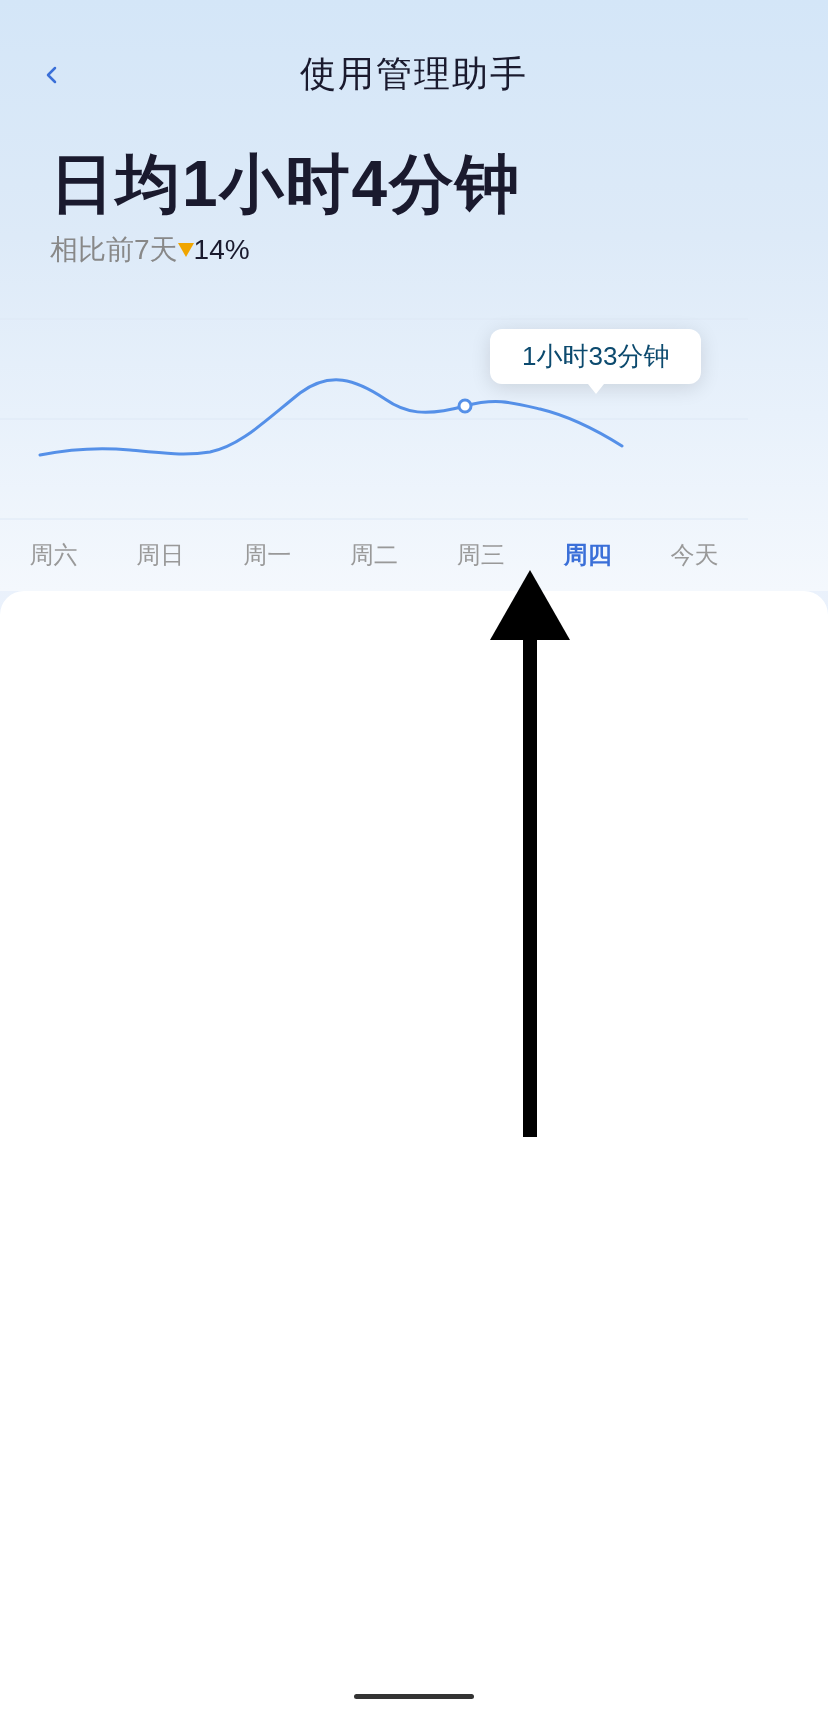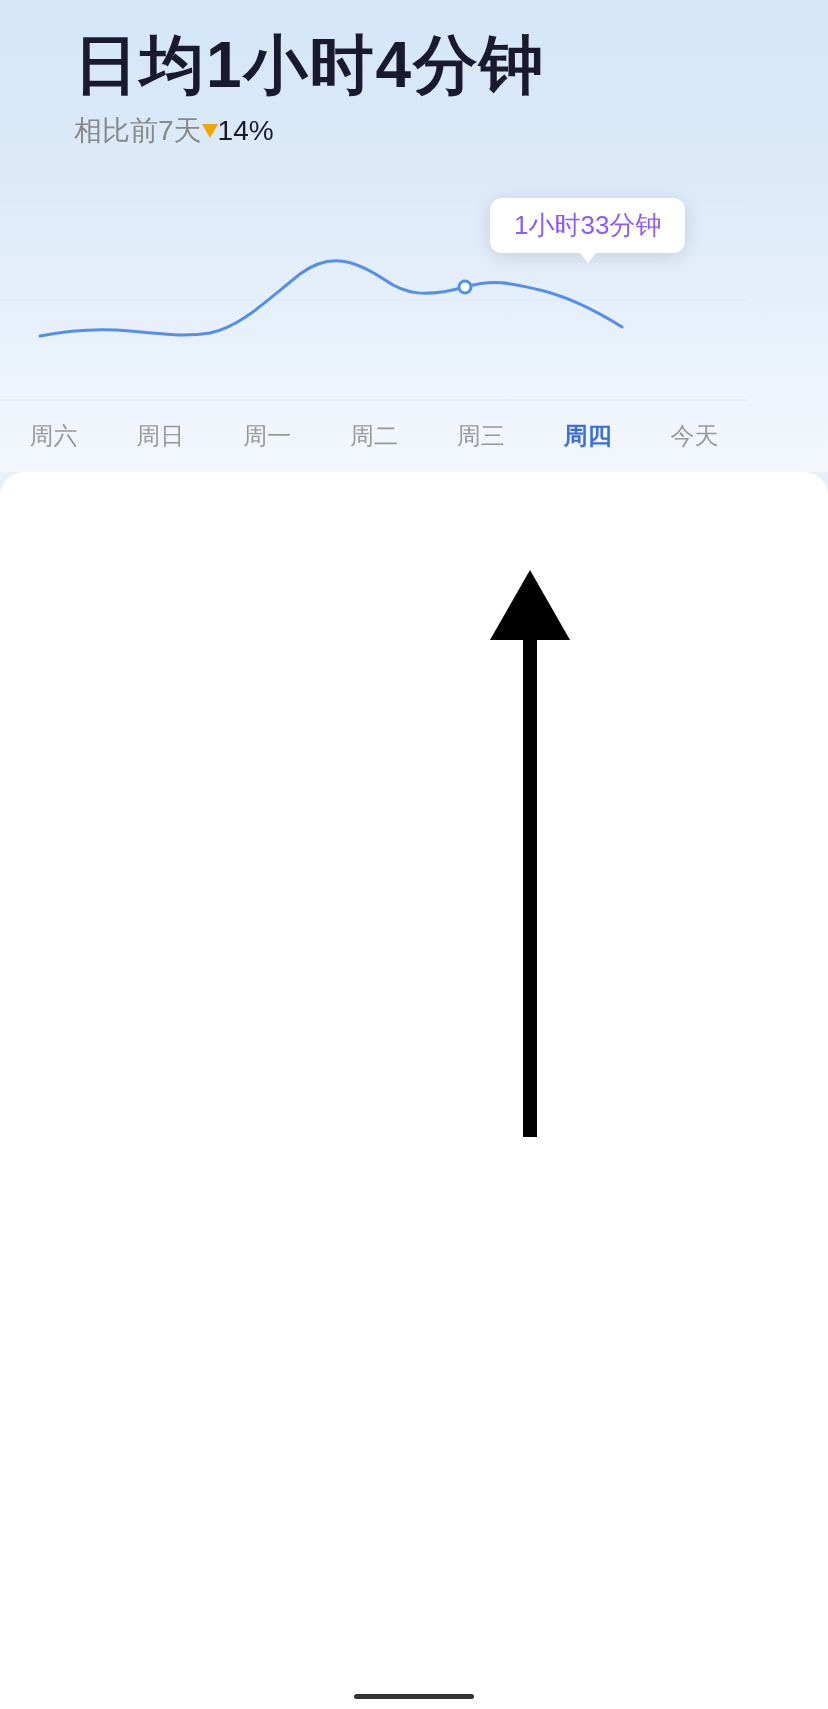--- a/index.html
+++ b/index.html
@@ -36,21 +36,21 @@
     }
     .header-title {
       font-size: 36px;
       font-weight: 500;
       color: #1a1a2e;
       letter-spacing: 2px;
     }
 
     
     .stats-area {
-      padding: 30px 74px 10px;
+      padding: 30px 50px 10px;
     }
     .daily-avg {
       font-size: 64px;
       font-weight: 700;
       color: #1a1a2e;
       letter-spacing: 2px;
       line-height: 1.1;
     }
     .comparison {
       display: flex;
@@ -109,27 +109,27 @@
       color: #999;
       text-align: left;
       padding-left: 10px;
     }
 
     
     .tooltip {
       position: absolute;
       background: white;
       border-radius: 12px;
-      padding: 10px 24px;
+      padding: 10px 32px;
       font-size: 26px;
-      color: #8b5cf6;
+      color: #0c4a6e;
       box-shadow: 0 4px 20px rgba(0,0,0,0.12);
       white-space: nowrap;
       font-weight: 500;
-      top: 8px;
+      top: 20px;
       left: 490px;
     }
     .tooltip::after {
       content: '';
       position: absolute;
       bottom: -10px;
       left: 50%;
       transform: translateX(-50%);
       width: 0;
       height: 0;
@@ -193,20 +193,28 @@
     .chart-x-wrapper {
       position: relative;
     }
   </style>
 </head>
 <body>
 
 <div class="page-wrapper">
   <div class="upper-section">
 
+    <div class="header">
+      <div class="back-btn">
+        <svg class="back-icon-svg" viewBox="0 0 24 24" fill="none">
+          <path d="M15 19l-7-7 7-7" stroke="#3a6fd8" stroke-width="2.5" stroke-linecap="round" stroke-linejoin="round"></path>
+        </svg>
+      </div>
+      <span class="header-title">使用管理助手</span>
+    </div>
 
     <div class="stats-area">
       <div class="daily-avg">日均1小时4分钟</div>
       <div class="comparison">
         <span class="comparison-label">相比前7天</span>
         <span class="trend-icon">
           <span class="trend-down"></span>
         </span>
         <span class="pct-value">14%</span>
       </div>

